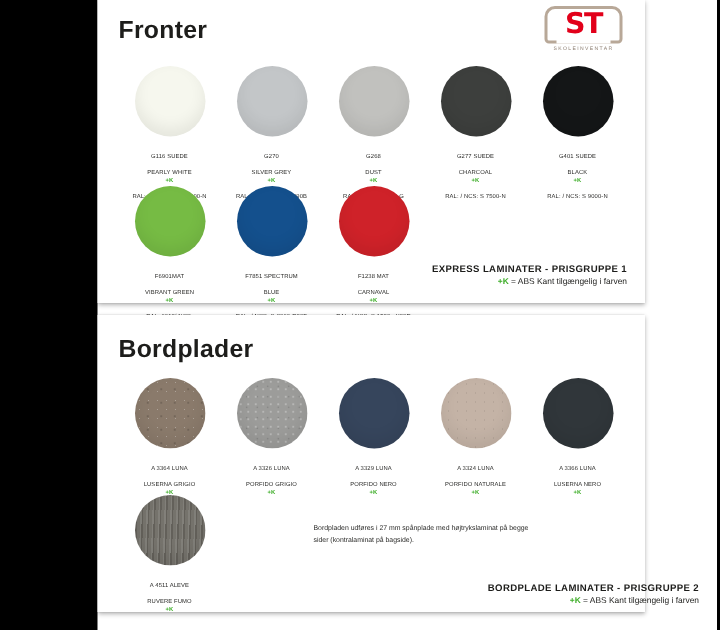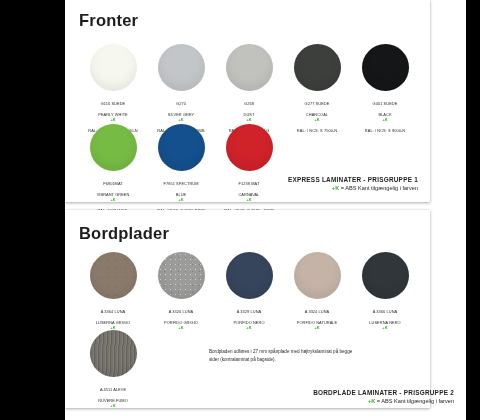--- a/index.html
+++ b/index.html
@@ -6,20 +6,21 @@
   body{
     width:480px;height:420px;background:#000;overflow:hidden;
     font-family:"Liberation Sans","DejaVu Sans",sans-serif;
   }
   .stage{position:relative;width:480px;height:420px;background:#000;}
 
   
   .page{
     position:absolute;left:65px;top:0;width:401px;height:420px;
     background:#fff;
+    padding-left:12px;
   }
 
   .card{
     position:absolute;left:0;width:365px;background:#fff;
     box-shadow:0 1px 3px rgba(0,0,0,.30), 0 0 1px rgba(0,0,0,.18);
   }
   .card-fronter{top:0;height:202px;}
   .card-bord{top:210px;height:198px;}
 
   .heading{
@@ -125,20 +126,25 @@
 </head>
 <body>
 
 <div class="stage">
   <div class="page">
 
     <div class="card card-fronter">
 
       <div class="heading h-fronter">Fronter</div>
 
+      <div class="logo">
+        <div class="frame"></div>
+        <div class="st">ST</div>
+        <div class="sub">SKOLEINVENTAR</div>
+      </div>
 
       <div class="row row-f1">
         <div class="swatch">
           <div class="disc d-lg" style="background:#f6f7ee"></div>
           <div class="lbl">
             <span>G116 SUEDE</span><br>
             <span>PEARLY WHITE</span>
             <span class="k">+K</span><br>
             <span>RAL: 9016/ NCS: S-0500-N</span>
           </div>

